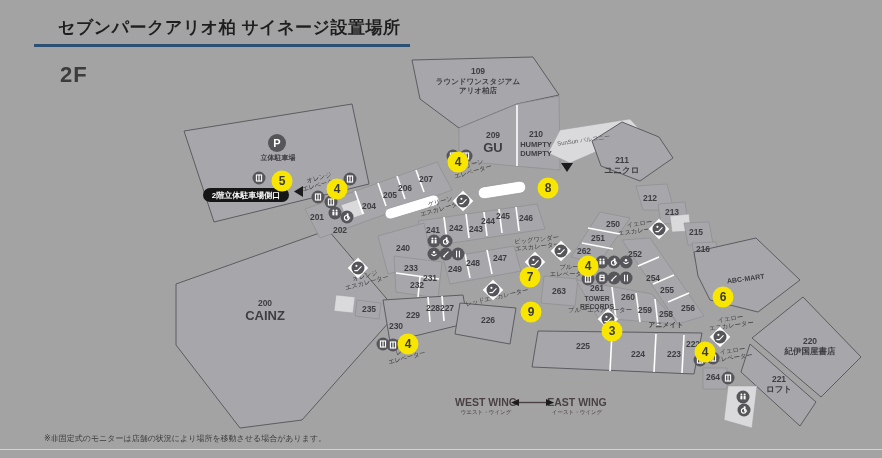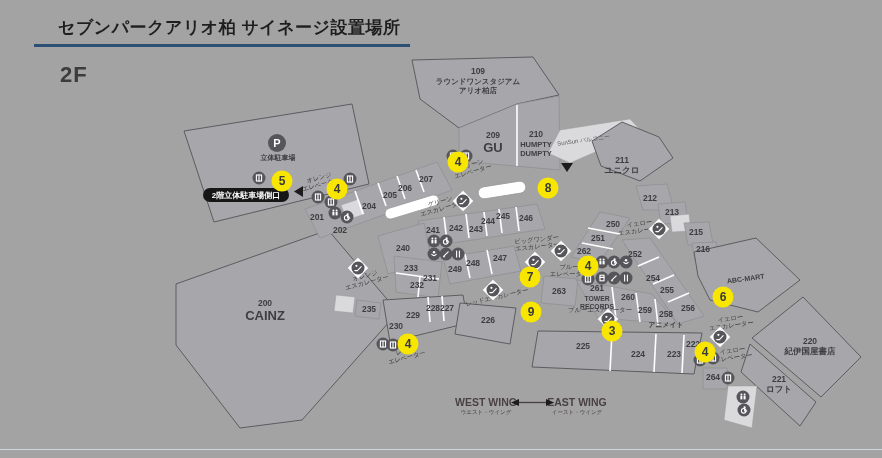--- a/index.html
+++ b/index.html
@@ -593,14 +593,15 @@
           <circle r="10.5" class="sigc"></circle>
           <text y="4" class="signum">4</text>
         </g>
         <g transform="translate(705,352)">
           <circle r="10.5" class="sigc"></circle>
           <text y="4" class="signum">4</text>
         </g>
       </g>
   </svg>
 
+  <div class="footnote">※非固定式のモニターは店舗の状況により場所を移動させる場合があります。</div>
   <div class="bottomline"></div>
 </div>
 
 </body></html>

